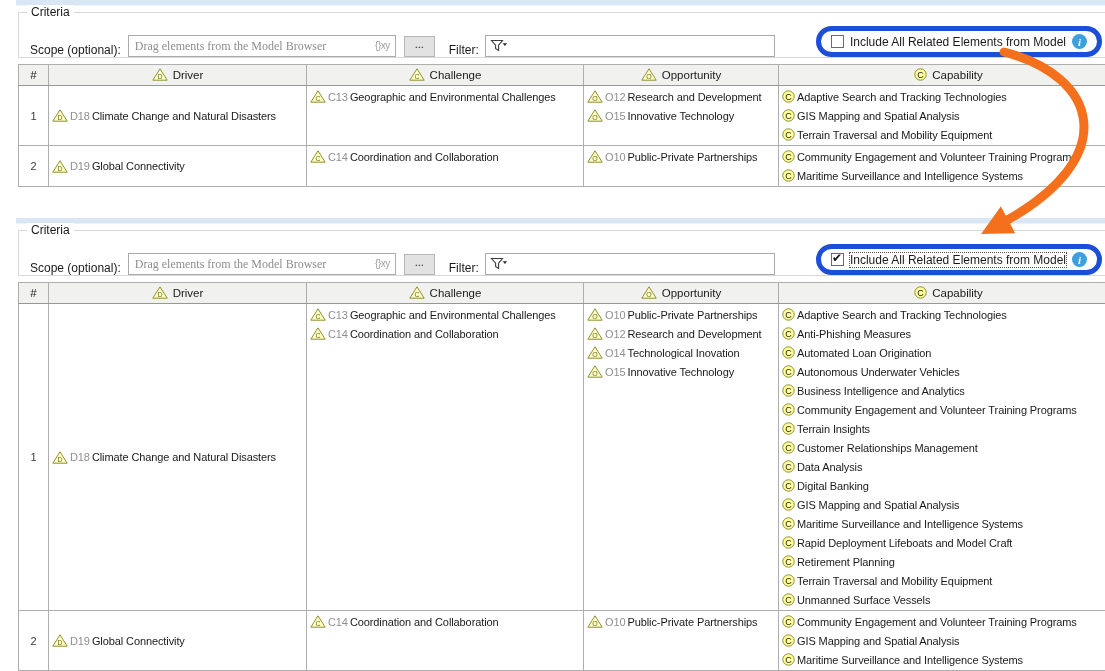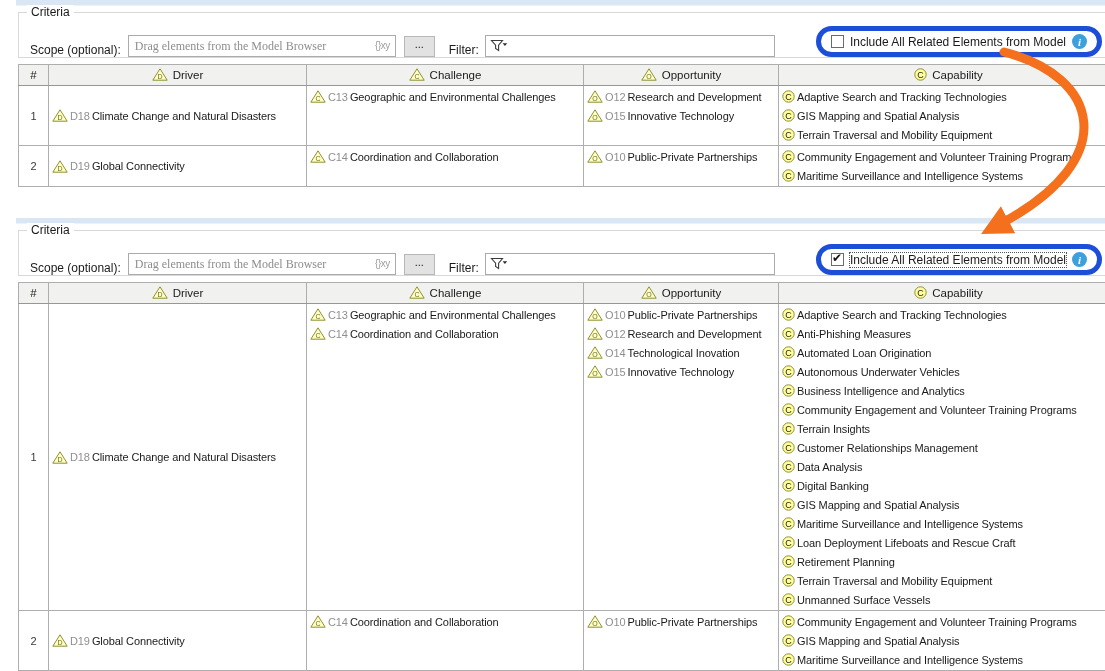--- a/index.html
+++ b/index.html
@@ -584,21 +584,21 @@
                 </span>
                 <span class="ename">Maritime Surveillance and Intelligence Systems</span>
               </div>
               <div class="ent">
                 <span class="icon">
                   <svg width="13" height="13" viewBox="0 0 13 13">
                     <circle cx="6.5" cy="6.5" r="5.7" fill="#FFFF9E" stroke="#8F8F33" stroke-width="1"></circle>
                     <text x="6.5" y="9.6" font-size="9" text-anchor="middle" fill="#222" font-family="Liberation Sans, sans-serif">C</text>
                   </svg>
                 </span>
-                <span class="ename">Loan Deployment Lifeboats and Rescue Craft</span>
+                <span class="ename">Rapid Deployment Lifeboats and Model Craft</span>
               </div>
               <div class="ent">
                 <span class="icon">
                   <svg width="13" height="13" viewBox="0 0 13 13">
                     <circle cx="6.5" cy="6.5" r="5.7" fill="#FFFF9E" stroke="#8F8F33" stroke-width="1"></circle>
                     <text x="6.5" y="9.6" font-size="9" text-anchor="middle" fill="#222" font-family="Liberation Sans, sans-serif">C</text>
                   </svg>
                 </span>
                 <span class="ename">Retirement Planning</span>
               </div>

